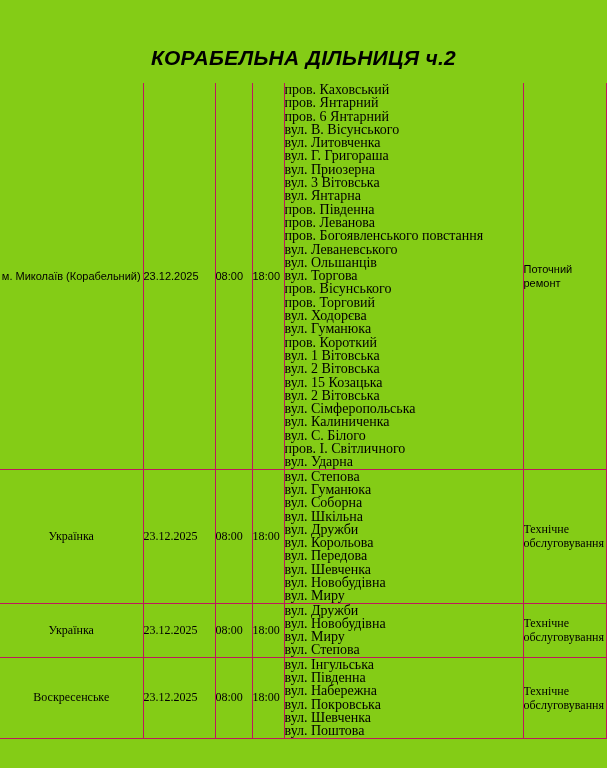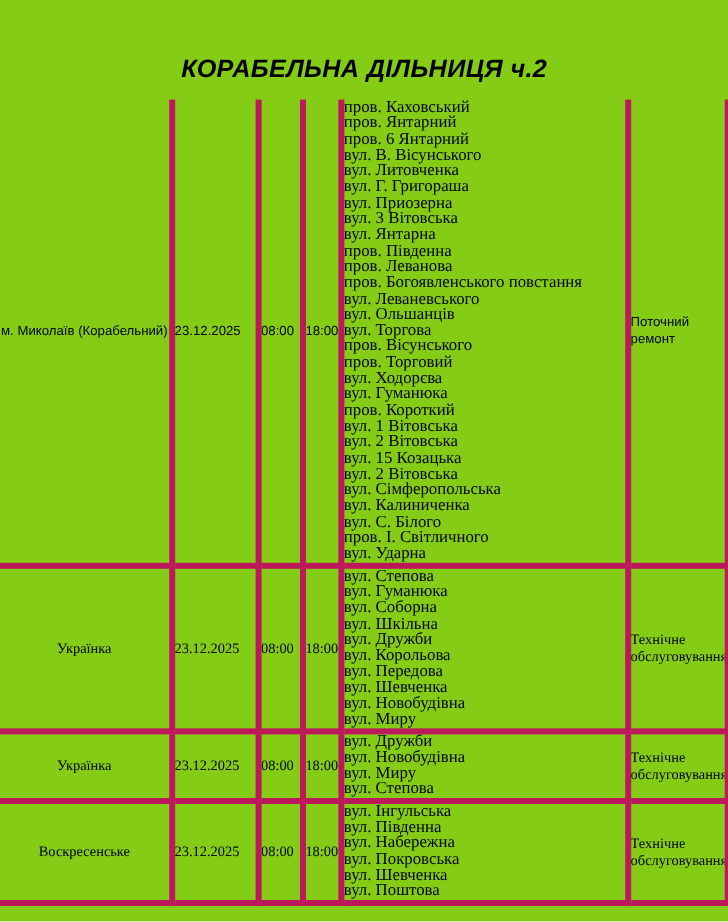--- a/index.html
+++ b/index.html
@@ -25,21 +25,21 @@
     margin: 0;
     padding-top: 46px;
     padding-bottom: 13px;
   }
   table.schedule {
     border-collapse: collapse;
     table-layout: fixed;
     width: 606px;
   }
   table.schedule td {
-    border: 5px solid #be185d;
+    border: 1px solid #be185d;
     padding: 0;
     color: #000000;
     overflow: hidden;
   }
   
   table.schedule tr:first-child td { border-top: none; }
   table.schedule td:first-child { border-left: none; }
 
   td.location {
     vertical-align: middle;

